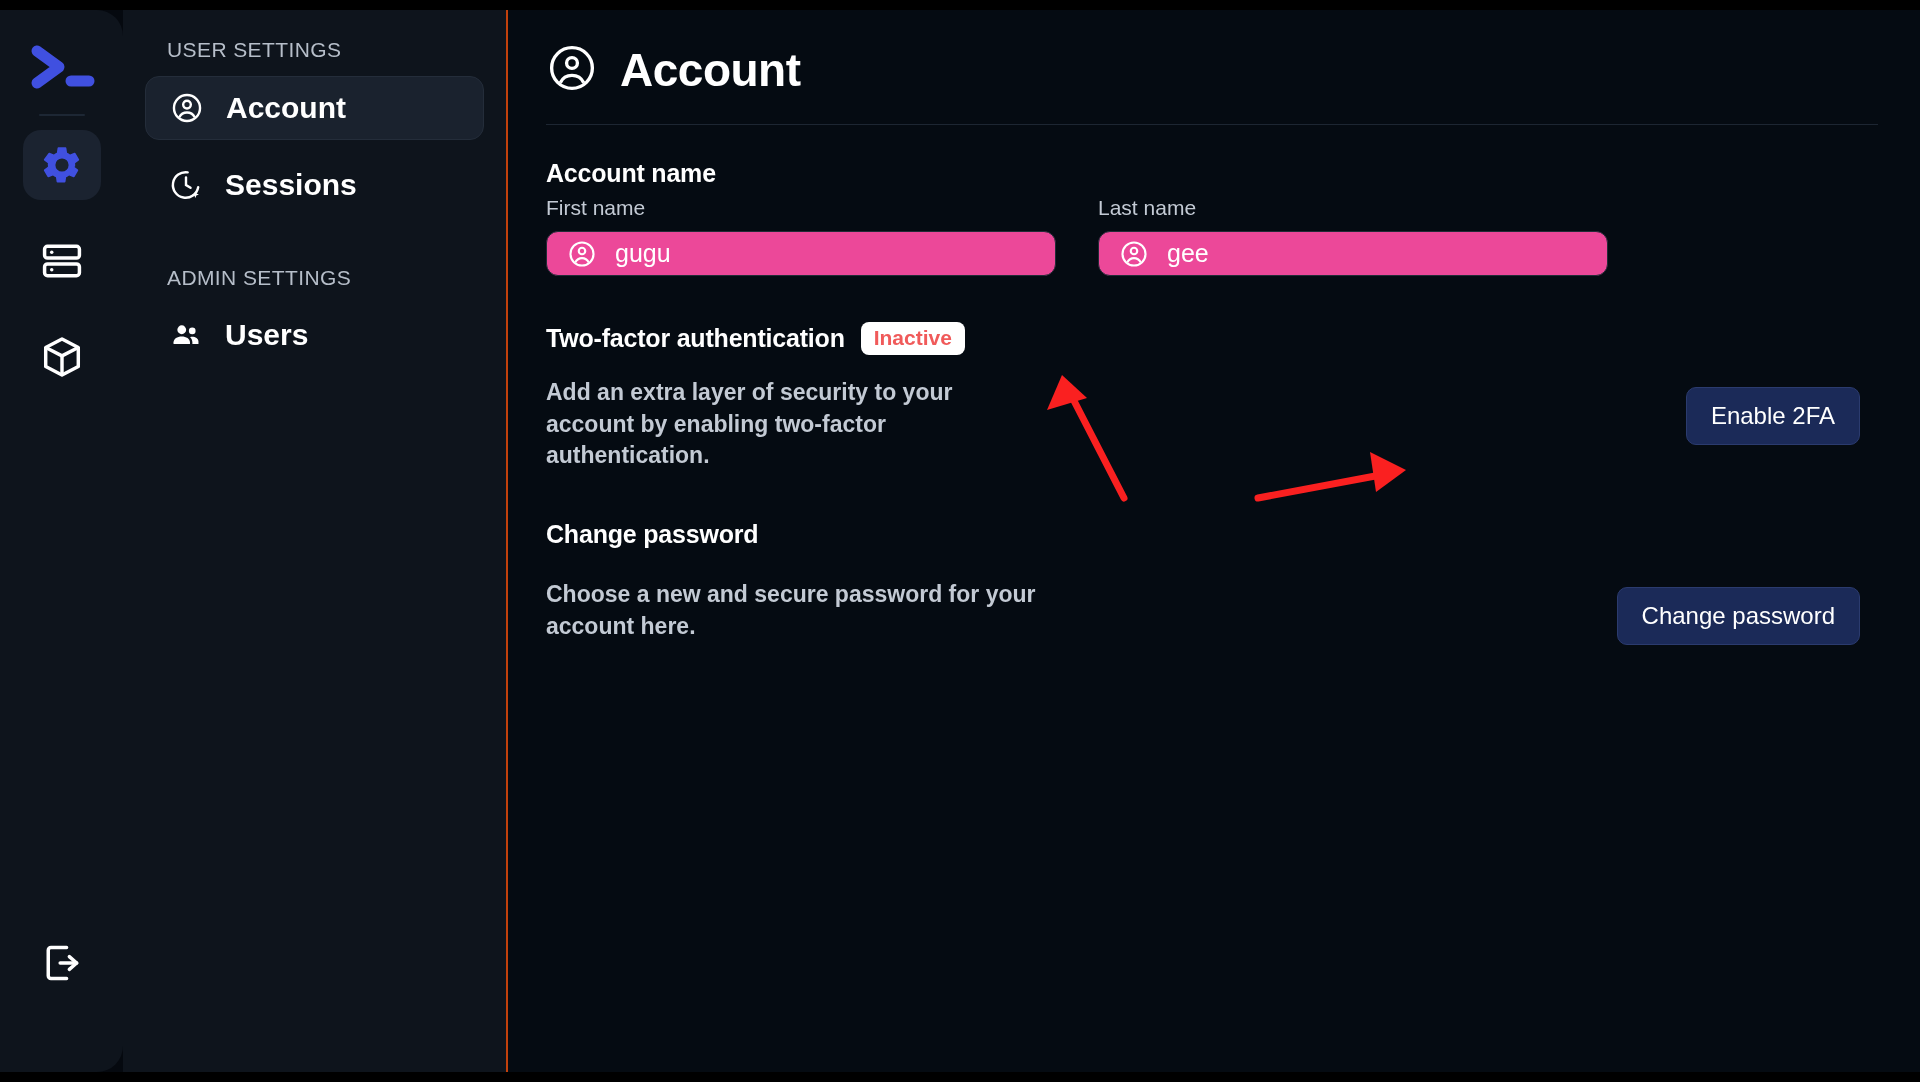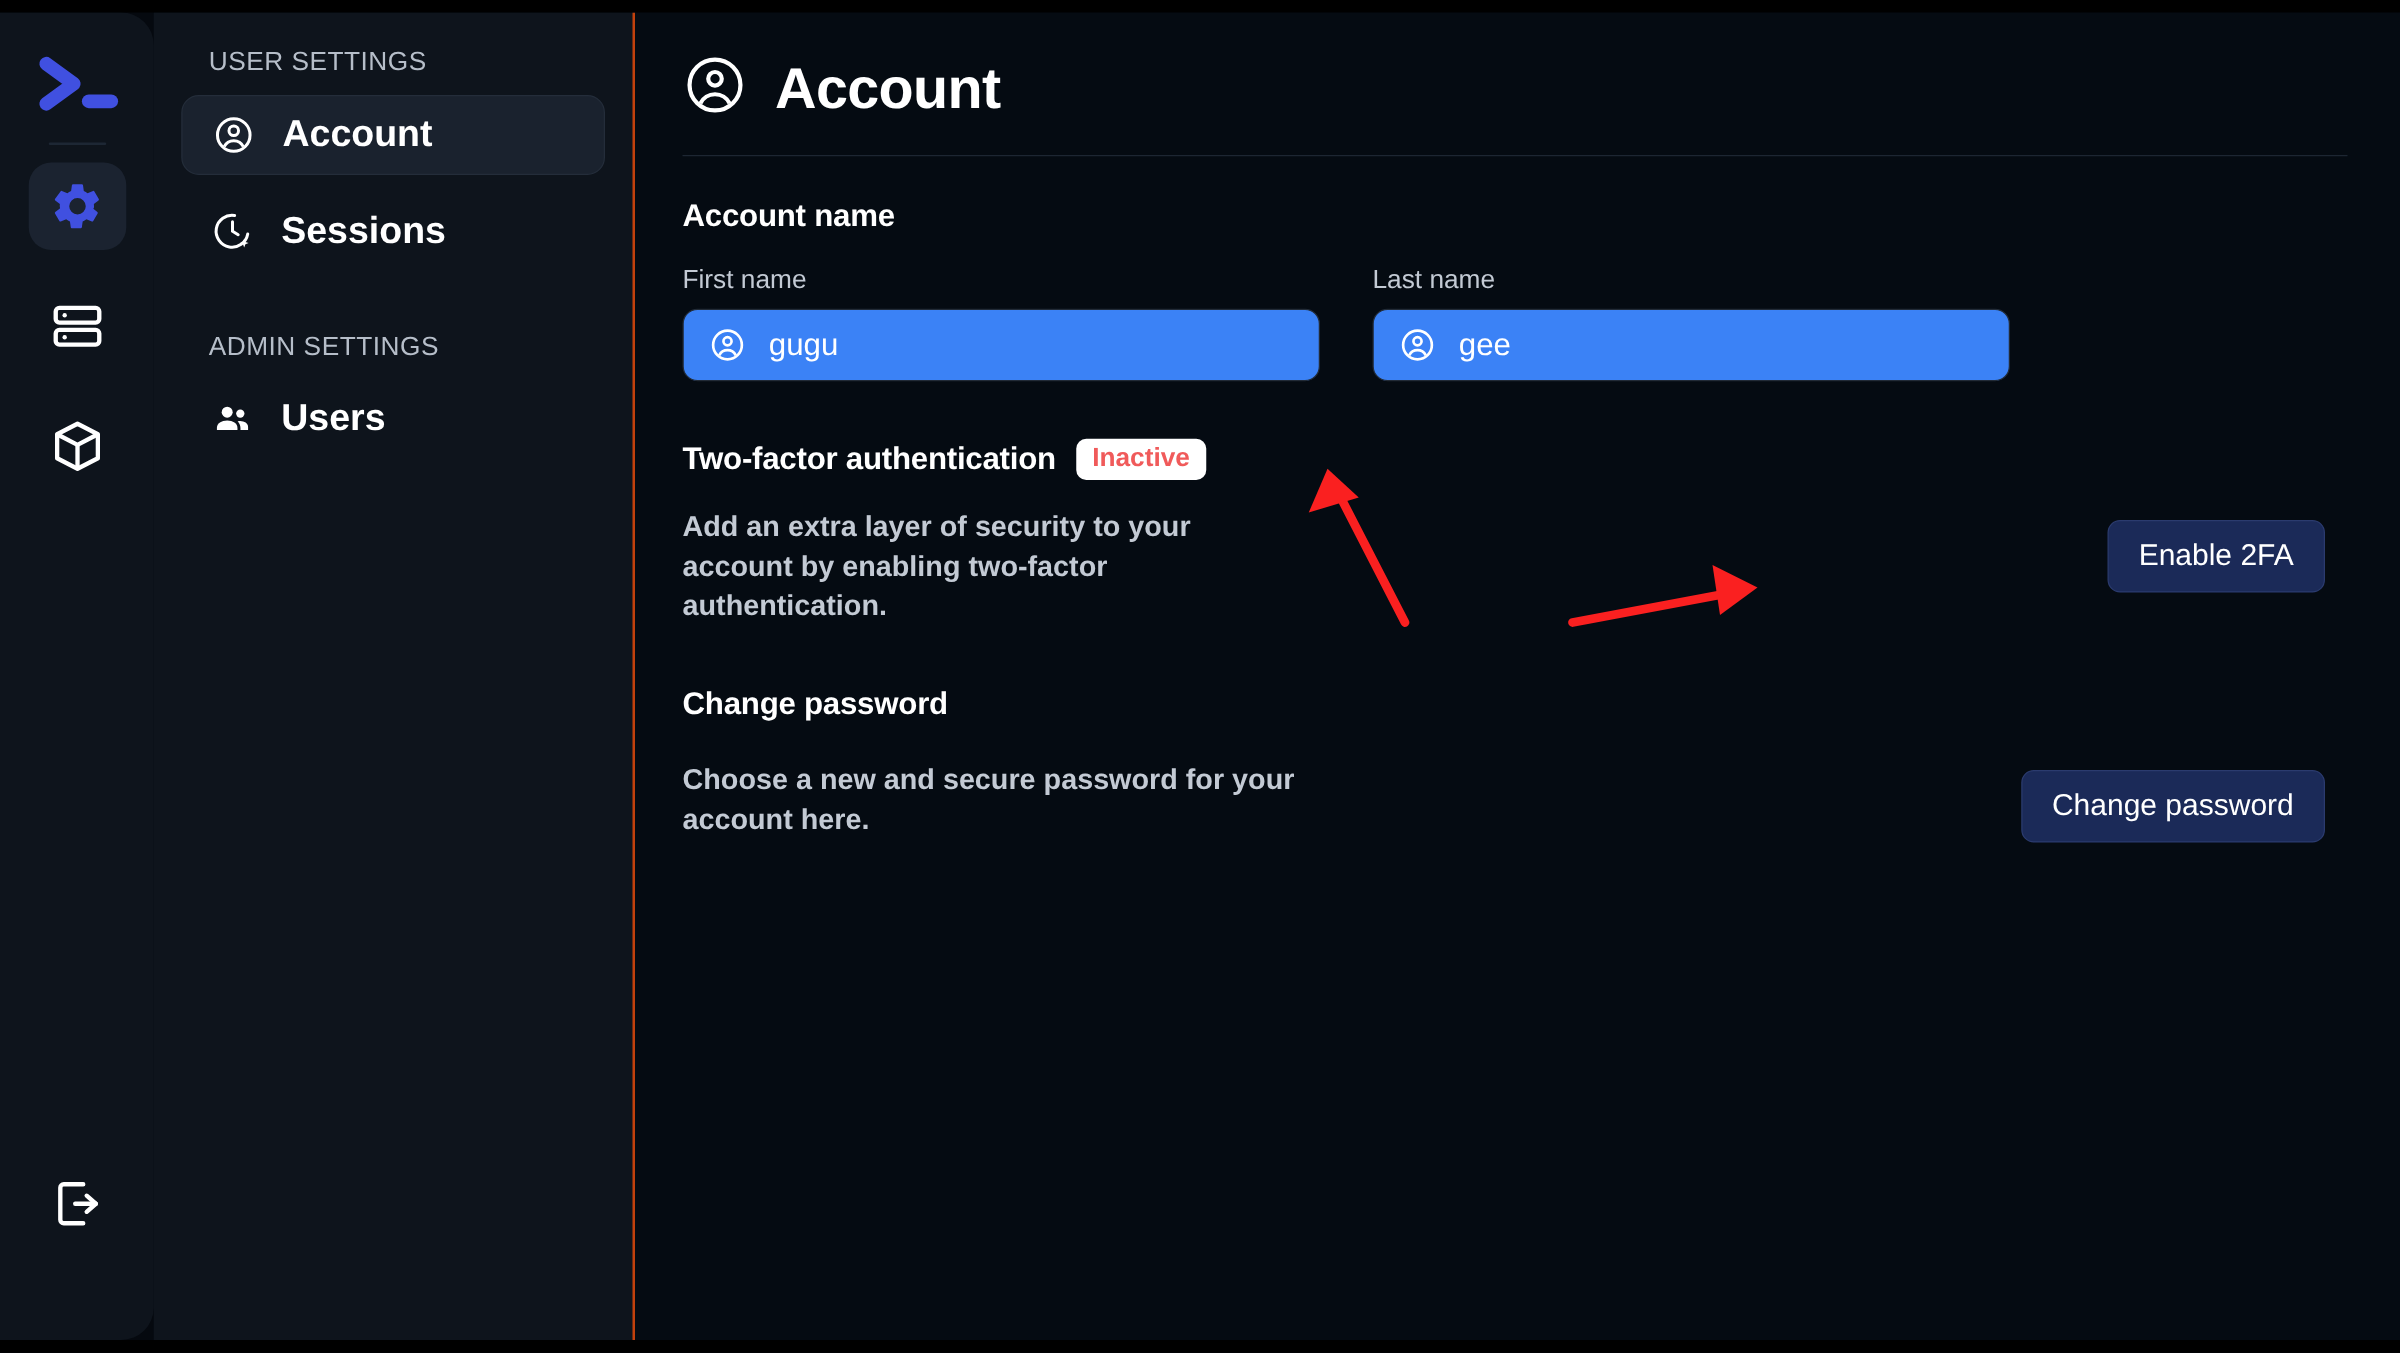--- a/index.html
+++ b/index.html
@@ -172,36 +172,36 @@
     font-size: 21px;
     font-weight: 700;
     padding: 5px 13px 7px 13px;
     border-radius: 8px;
     line-height: 1;
   }
 
   .fields {
     display: flex;
     gap: 42px;
-    margin-top: 24px;
+    margin-top: 8px;
   }
   .field {
     flex: 0 0 510px;
   }
   .field-label {
     color: #c3cad4;
     font-size: 21px;
     margin-bottom: 11px;
   }
   .input-wrap {
     display: flex;
     align-items: center;
     gap: 18px;
-    height: 58px;
-    background: #3b82f6;
+    height: 45px;
+    background: #ec4899;
     border: 1px solid #222b37;
     border-radius: 12px;
     padding: 0 20px;
     box-sizing: border-box;
   }
   .input-wrap .ico {
     display: flex;
     align-items: center;
     width: 30px;
     height: 30px;

